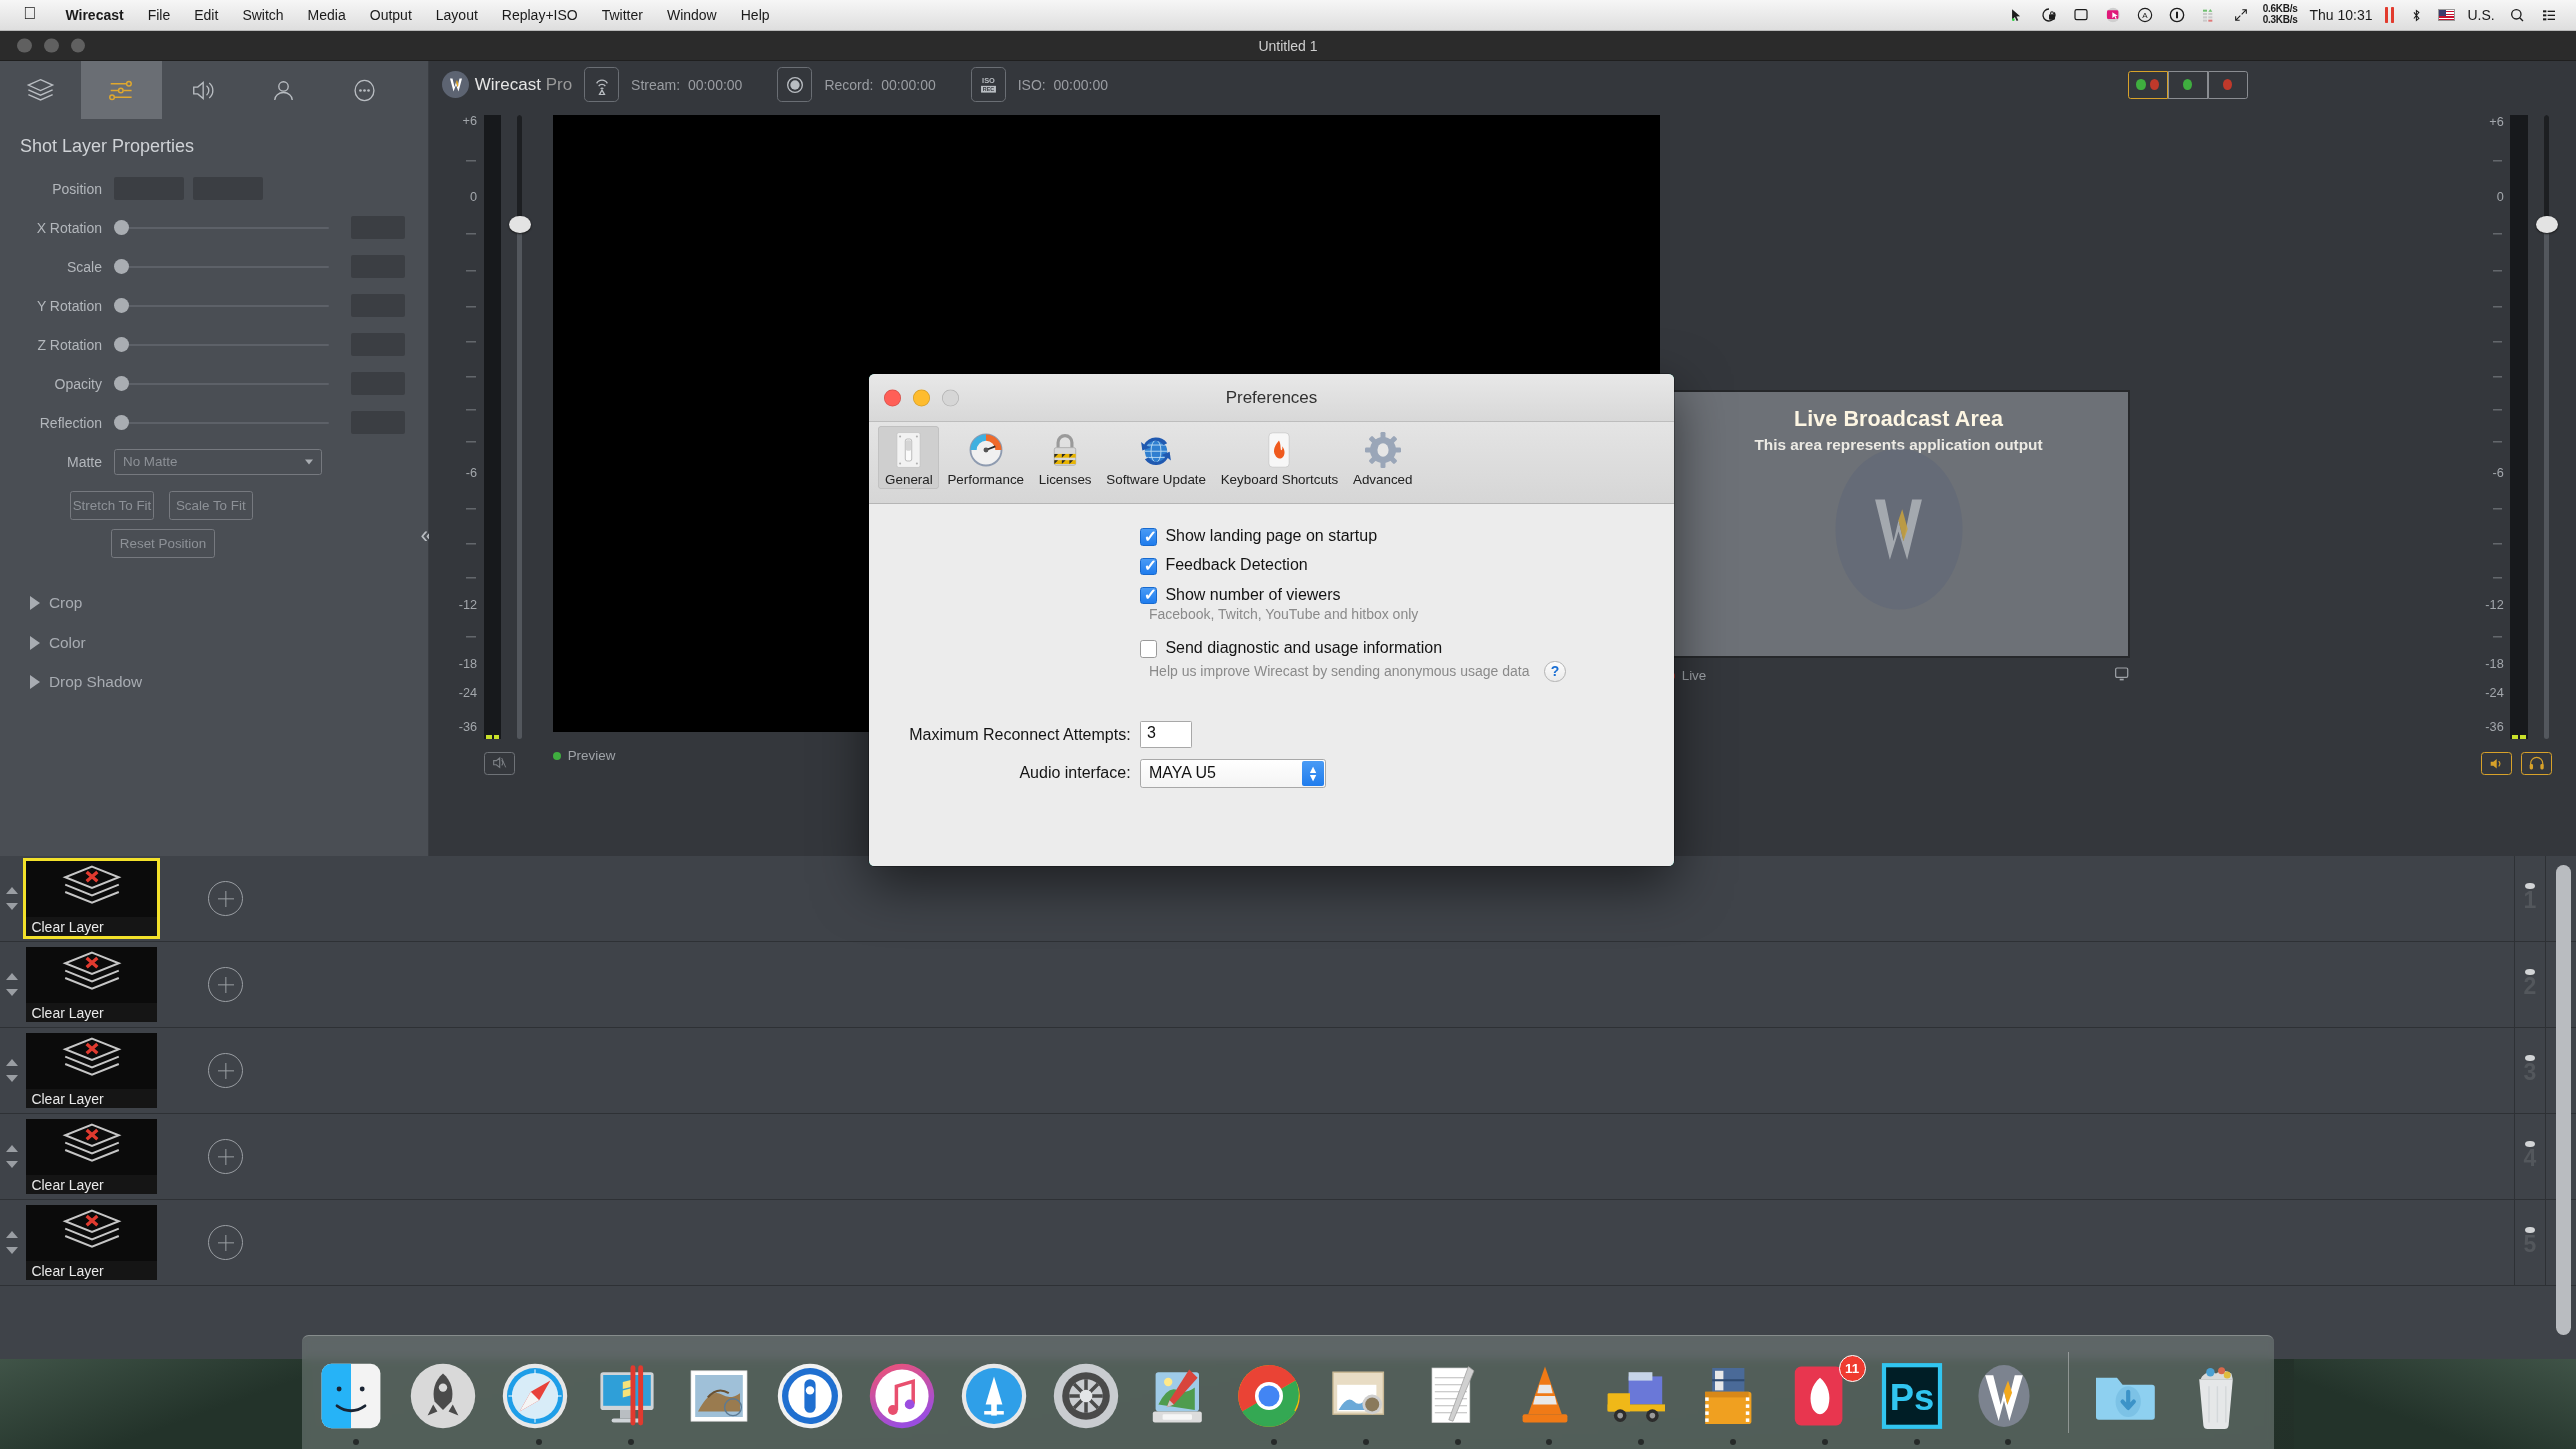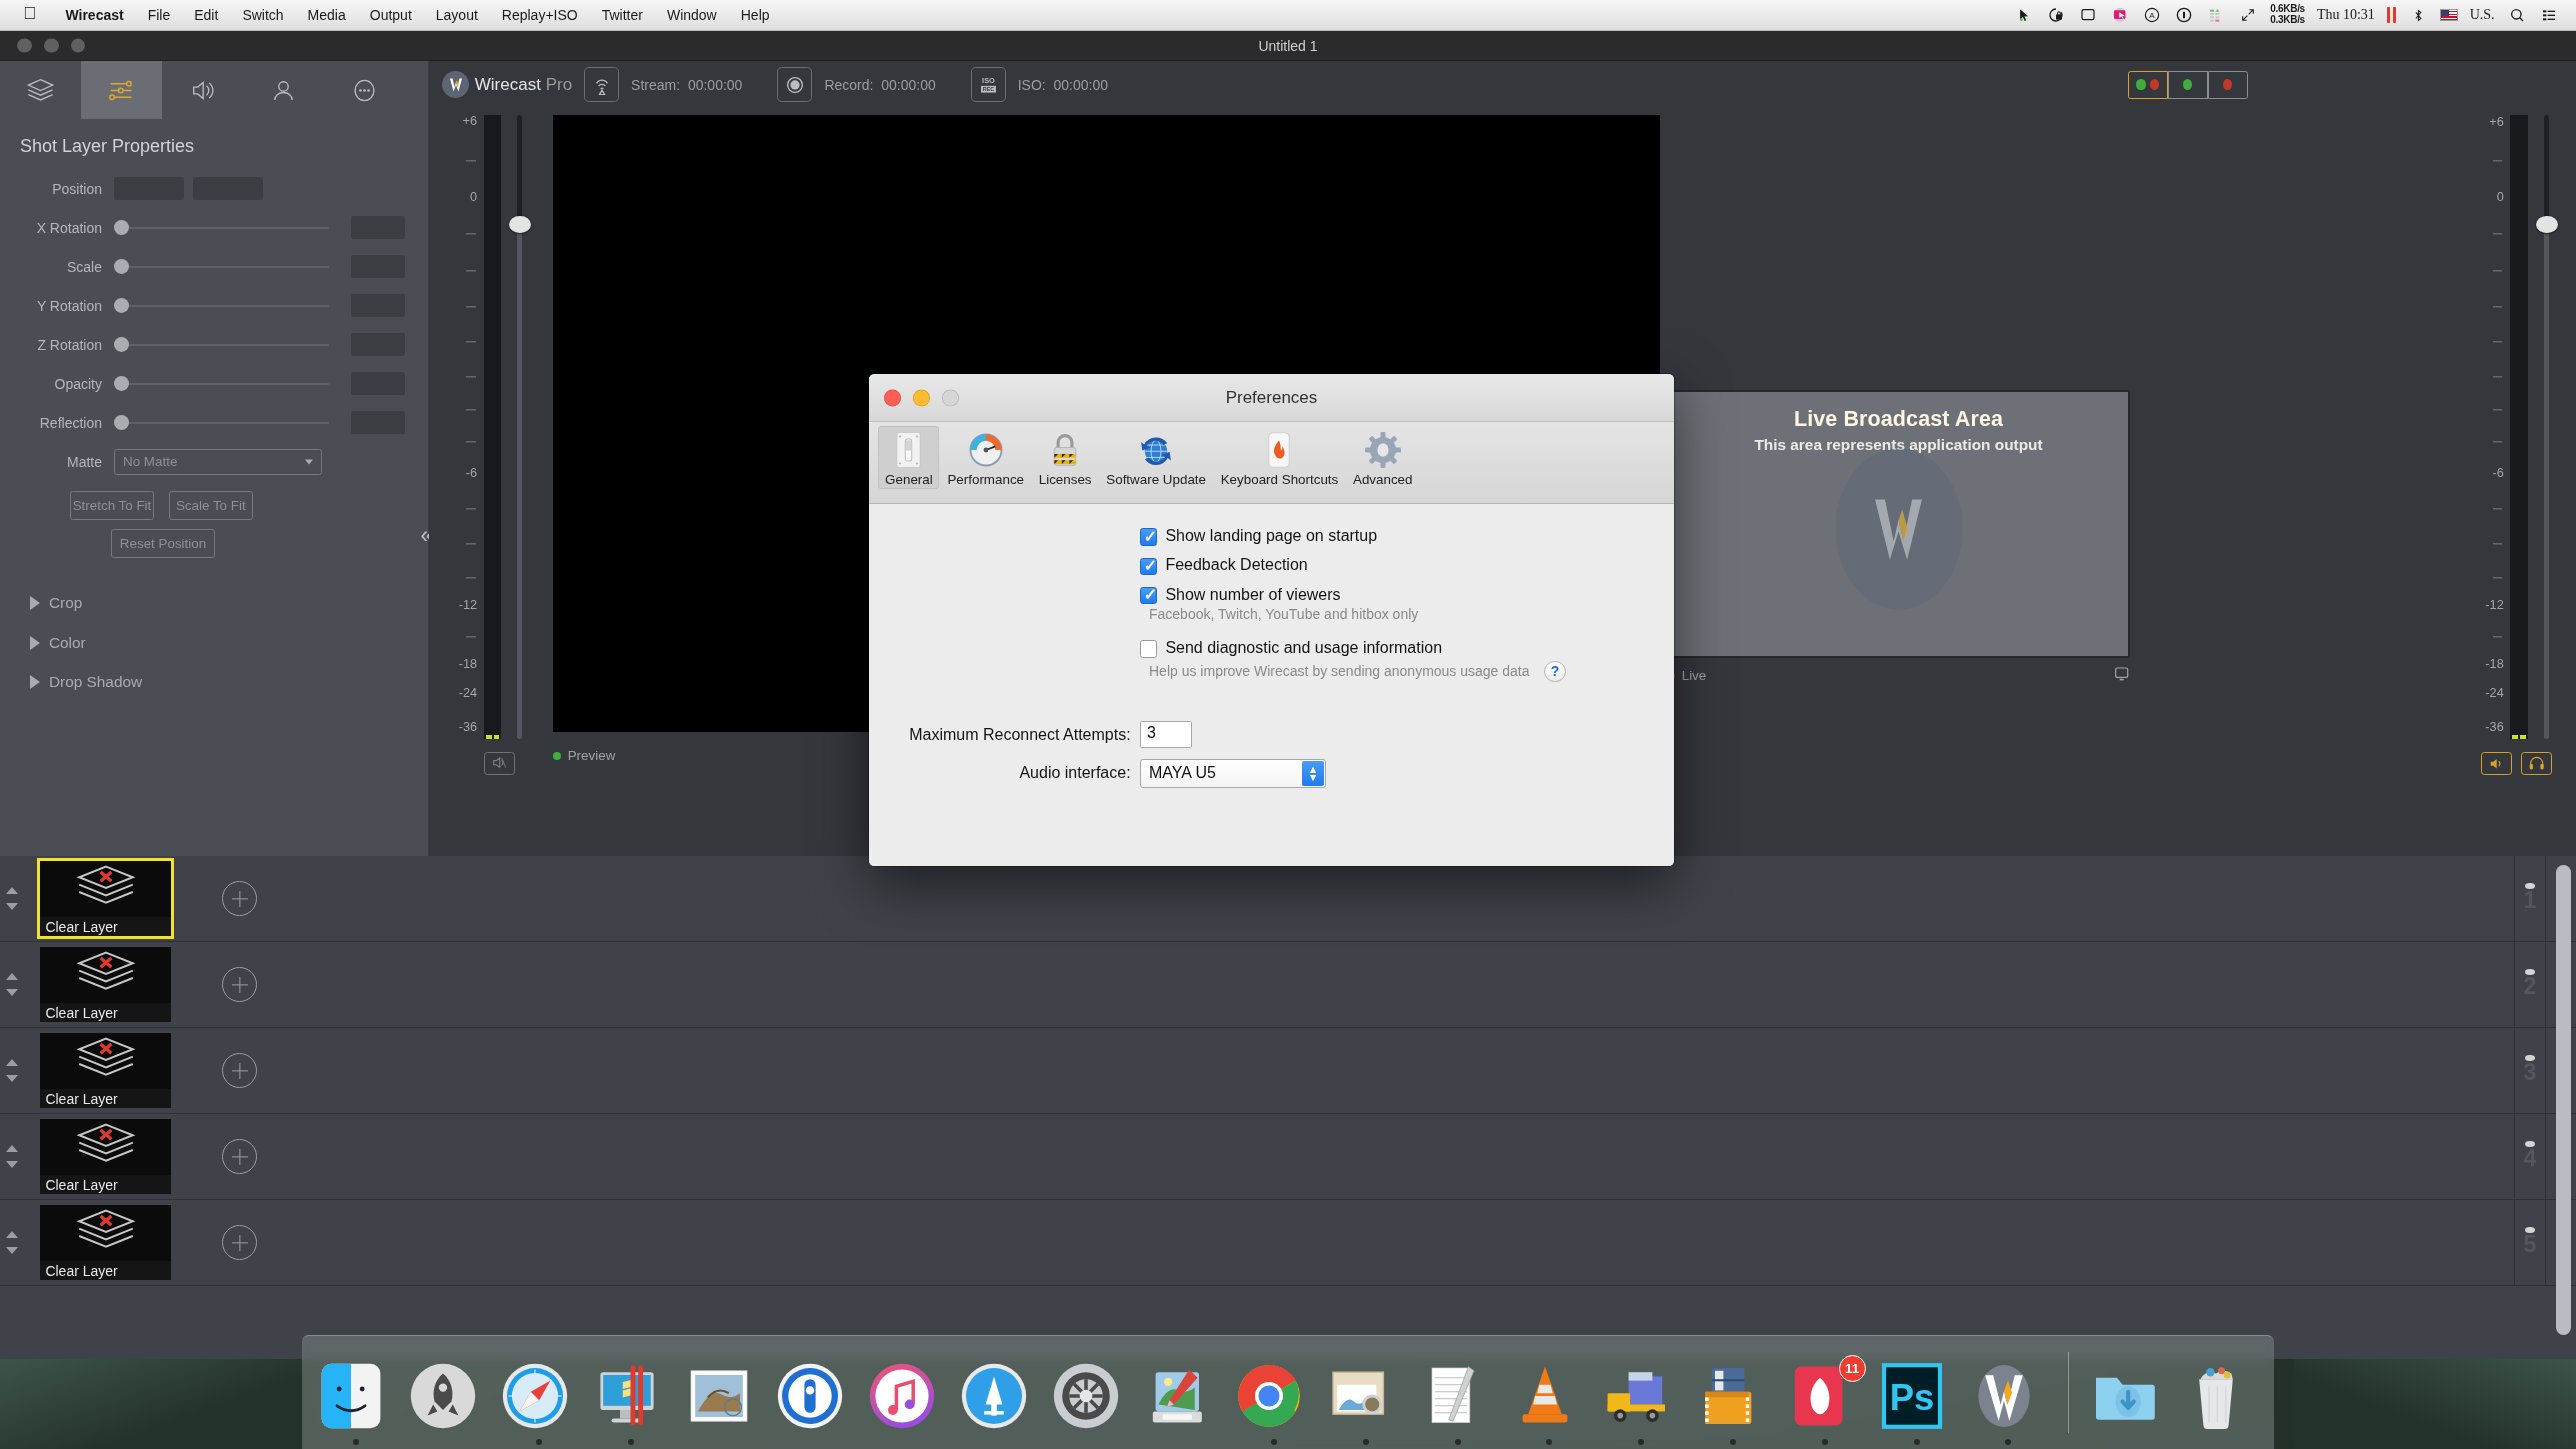--- a/index.html
+++ b/index.html
@@ -35,21 +35,21 @@
     font-size:14px; color:#1a1a1a;
     z-index:60;
   }
   .mb-apple { padding:0 17.4px 0 23px; font-size:17.4px; line-height:1; position:relative; top:-1.3px;}
   .mb-item { padding:0 12px; white-space:nowrap; }
   .mb-item.bold { font-weight:bold; }
   .mb-spacer { flex:1; }
   .mb-right { display:flex; align-items:center; gap:12px; padding-right:17.4px; }
   .mb-ic { width:20px; height:20px; display:flex; align-items:center; justify-content:center; color:#1c1c1c;}
   .mb-net { font-size:10px; line-height:1.08; text-align:right; font-weight:bold; letter-spacing:-0.3px;}
-  .mb-clock { font-size:14px; white-space:nowrap;font-family:Liberation Serif, serif; }
+  .mb-clock { font-size:14px; white-space:nowrap; }
   .mb-flag {
     width:17.4px; height:11.4px; background:#fff; position:relative; overflow:hidden;
     border:0.7px solid #999;
   }
   .mb-flag i { position:absolute; left:0; right:0; height:1.4px; background:#c8102e; }
   .mb-flag b { position:absolute; left:0; top:0; width:7.4px; height:6px; background:#3c3b6e; }
   .mb-pause { display:flex; gap:2.7px; }
   .mb-pause span { width:3.4px; height:16px; background:#e23b2e; border-radius:0.7px; }
 
   
@@ -161,21 +161,21 @@
 
   
   .rightcol { position:absolute; right:0; top:30px; width:315px; height:795px; background:#34373c; }
 
   
   .layers { position:absolute; left:0; top:825px; width:2576px; height:503px; background:#3f4349; overflow:hidden;}
   .lrow { display:flex; align-items:center; height:86px; border-bottom:0.7px solid #2e3135; position:relative;}
   .arrows { width:24px; display:flex; flex-direction:column; align-items:center; gap:8.7px; margin-left:0px;}
   .arrows .up { width:0;height:0;border-left:6px solid transparent;border-right:6px solid transparent;border-bottom:7.4px solid #9a9ea3;}
   .arrows .dn { width:0;height:0;border-left:6px solid transparent;border-right:6px solid transparent;border-top:7.4px solid #9a9ea3;}
-  .thumb { width:131px; height:75px; background:#0b0b0b; position:relative; margin-left:16px;}
+  .thumb { width:131px; height:75px; background:#0b0b0b; position:relative; margin-left:2px;}
   .thumb.sel { outline:3.4px solid #f3e12a; }
   .thumb .nm { position:absolute; left:0; bottom:0; width:100%; color:#e9e9e9; font-size:14px; padding:1.3px 5.4px; background:#151515;}
   .thumb .ic { position:absolute; left:50%; top:25.5px; transform:translate(-50%,-50%); }
   .plus { width:35px;height:35px;border-radius:50%;border:1.3px solid #9a9ea3; margin-left:51px; position:relative;}
   .plus:before,.plus:after{content:"";position:absolute;background:#9a9ea3;}
   .plus:before{left:50%;top:8.7px;width:1.3px;height:16px;transform:translateX(-50%);}
   .plus:after{top:50%;left:8.7px;height:1.3px;width:16px;transform:translateY(-50%);}
   .lnum { position:absolute; right:30px; top:0; bottom:0; width:32px; border-left:0.7px solid #2e3135; border-right:0.7px solid #2e3135;
           display:flex; flex-direction:column; align-items:center; justify-content:center; color:#53575c; font-size:23px; font-weight:bold;}
   .lnum .led { width:9.4px;height:6px;border-radius:50%;background:#d2d4d6; margin-bottom:-2.7px;}

